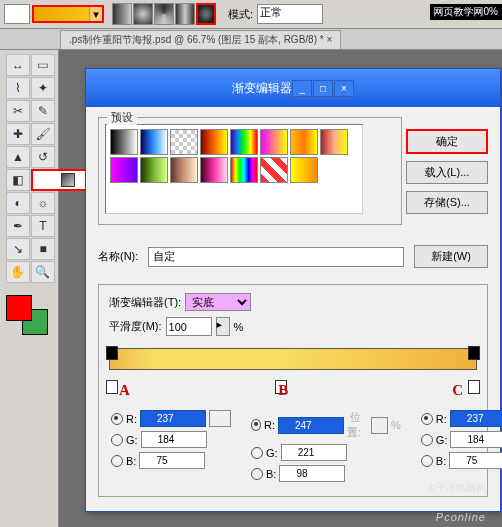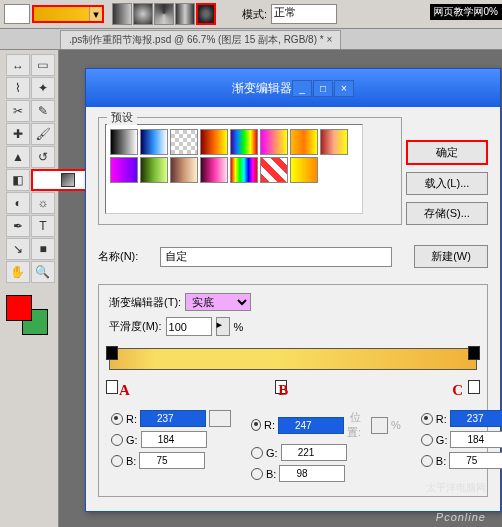--- a/index.html
+++ b/index.html
@@ -7,49 +7,49 @@
 .top-toolbar .swatch{width:24px;height:18px;border:1px solid #888;background:#fff}
 .grad-box{width:72px;height:18px;border:2px solid red;background:linear-gradient(90deg,#e8a800,#ffc91f);position:relative;padding:1px;box-sizing:border-box}
 .grad-box .dd{position:absolute;right:0;top:0;width:12px;height:100%;background:#f5cc70;border-left:1px solid #b87;display:flex;align-items:center;justify-content:center}
 .type-btns{display:flex;gap:1px;margin-left:6px}
 .gt{width:18px;height:20px;border:1px solid #888;background:#e8e8e8}
 .gt.linear{background:linear-gradient(90deg,#333,#ccc)}
 .gt.radial{background:radial-gradient(circle,#ccc,#333)}
 .gt.angle{background:conic-gradient(#333,#ccc,#333)}
 .gt.refl{background:linear-gradient(90deg,#333,#ccc,#333)}
 .gt.diam{background:radial-gradient(ellipse,#666 20%,#222 70%);border:2px solid red;width:16px;height:18px}
-.mode-lbl{margin-left:24px}
+.mode-lbl{margin-left:10px}
 .mode-sel{width:60px;height:18px;border:1px solid #888;background:#fff;margin-left:2px;padding:0 2px}
 .watermark-top{position:absolute;right:0;top:4px;background:#000;color:#fff;font-size:10px;padding:1px 4px}
 .tab-bar{height:20px;background:#ccc;border-bottom:1px solid #888;display:flex;align-items:center;padding-left:60px;font-size:10px;color:#444}
 .tab{background:#ddd;border:1px solid #999;border-bottom:none;padding:1px 8px;height:16px;display:flex;align-items:center}
 .workarea{position:relative;height:479px;background:#6e6e6e}
 .toolbox{position:absolute;left:0;top:0;width:58px;height:100%;background:#d6d3ce;border-right:1px solid #888}
 .toolgrid{display:grid;grid-template-columns:24px 24px;grid-auto-rows:22px;gap:1px;padding:4px 4px 6px 6px}
 .tool{border:1px solid #bbb;background:#e6e6e6;display:flex;align-items:center;justify-content:center;font-size:12px;color:#333}
 .tool.sel{border:2px solid red;background:#fff}
 .tool.sel .sq{width:12px;height:12px;background:linear-gradient(135deg,#444,#ccc);border:1px solid #333}
 .fgbg{position:relative;width:48px;height:40px;margin:6px 0 0 6px}
 .fg{position:absolute;width:24px;height:24px;background:red;border:1px solid #000;top:0;left:0}
 .bg{position:absolute;width:24px;height:24px;background:#3aa84c;border:1px solid #000;bottom:0;right:6px}
 .fl{background:#f6f3ec}
 .dialog{position:absolute;left:85px;top:18px;width:414px;background:#f0f0f0;border:1px solid #1a4fbf;box-shadow:2px 2px 6px rgba(0,0,0,.3)}
 .dlg-title{height:38px;background:linear-gradient(180deg,#4b8eff,#1a5fe0);color:#fff;display:flex;align-items:center;padding:0 4px;font-size:12px;justify-content:center}
 .dlg-title .wbtns{display:flex;gap:1px}
 .wbtn{width:18px;height:15px;background:#3a7ff0;border:1px solid #2a60c0;display:flex;align-items:center;justify-content:center;font-size:10px;color:#fff}
 .dlg-body{padding:10px 12px 14px 12px}
-.preset-row{display:flex;align-items:flex-end;gap:4px}
+.preset-row{display:flex;align-items:center;gap:4px}
 .preset-group{border:1px solid #a0a0a0;padding:6px 6px 10px 6px;flex:1;position:relative}
 .legend{position:absolute;top:-8px;left:8px;background:#f0f0f0;padding:0 4px;font-size:11px;color:#333}
 .presets{background:#fff;border:1px inset #ccc;padding:4px;width:258px;height:90px;box-sizing:border-box;display:grid;grid-template-columns:repeat(8,28px);grid-auto-rows:26px;gap:2px}
 .pst{border:1px solid #888}
 .side-btns{display:flex;flex-direction:column;gap:7px;width:82px}
 .btn{height:21px;border:1px solid #888;background:#e6e6e6;display:flex;align-items:center;justify-content:center;font-size:11px}
 .btn.primary{border:2px solid red;height:21px}
-.name-row{margin-top:20px;display:flex;align-items:center;gap:22px}
+.name-row{margin-top:20px;display:flex;align-items:center;gap:10px}
 .name-row input{flex:1;height:18px;border:1px solid #888;padding:0 4px;font-size:11px}
 .grad-edit{border:1px solid #a0a0a0;padding:8px 10px 14px 10px;margin-top:16px;position:relative}
 .row{display:flex;align-items:center;gap:4px;margin-bottom:6px}
 .sel{height:18px;width:66px;border:1px solid #888;background:#f0abfc;font-size:11px;padding:0 2px}
 .num{width:40px;height:17px;border:1px solid #888;font-size:11px;padding:0 2px}
 .tri{width:12px;height:17px;border:1px solid #888;background:#e6e6e6}
 .grad-bar-wrap{position:relative;margin-top:12px;height:44px}
 .stop-top{position:absolute;top:-2px}
 .stop-bot{position:absolute;bottom:-2px;display:flex;flex-direction:column;align-items:center}
 .stop{width:10px;height:12px;border:1px solid #333;background:#fff}

